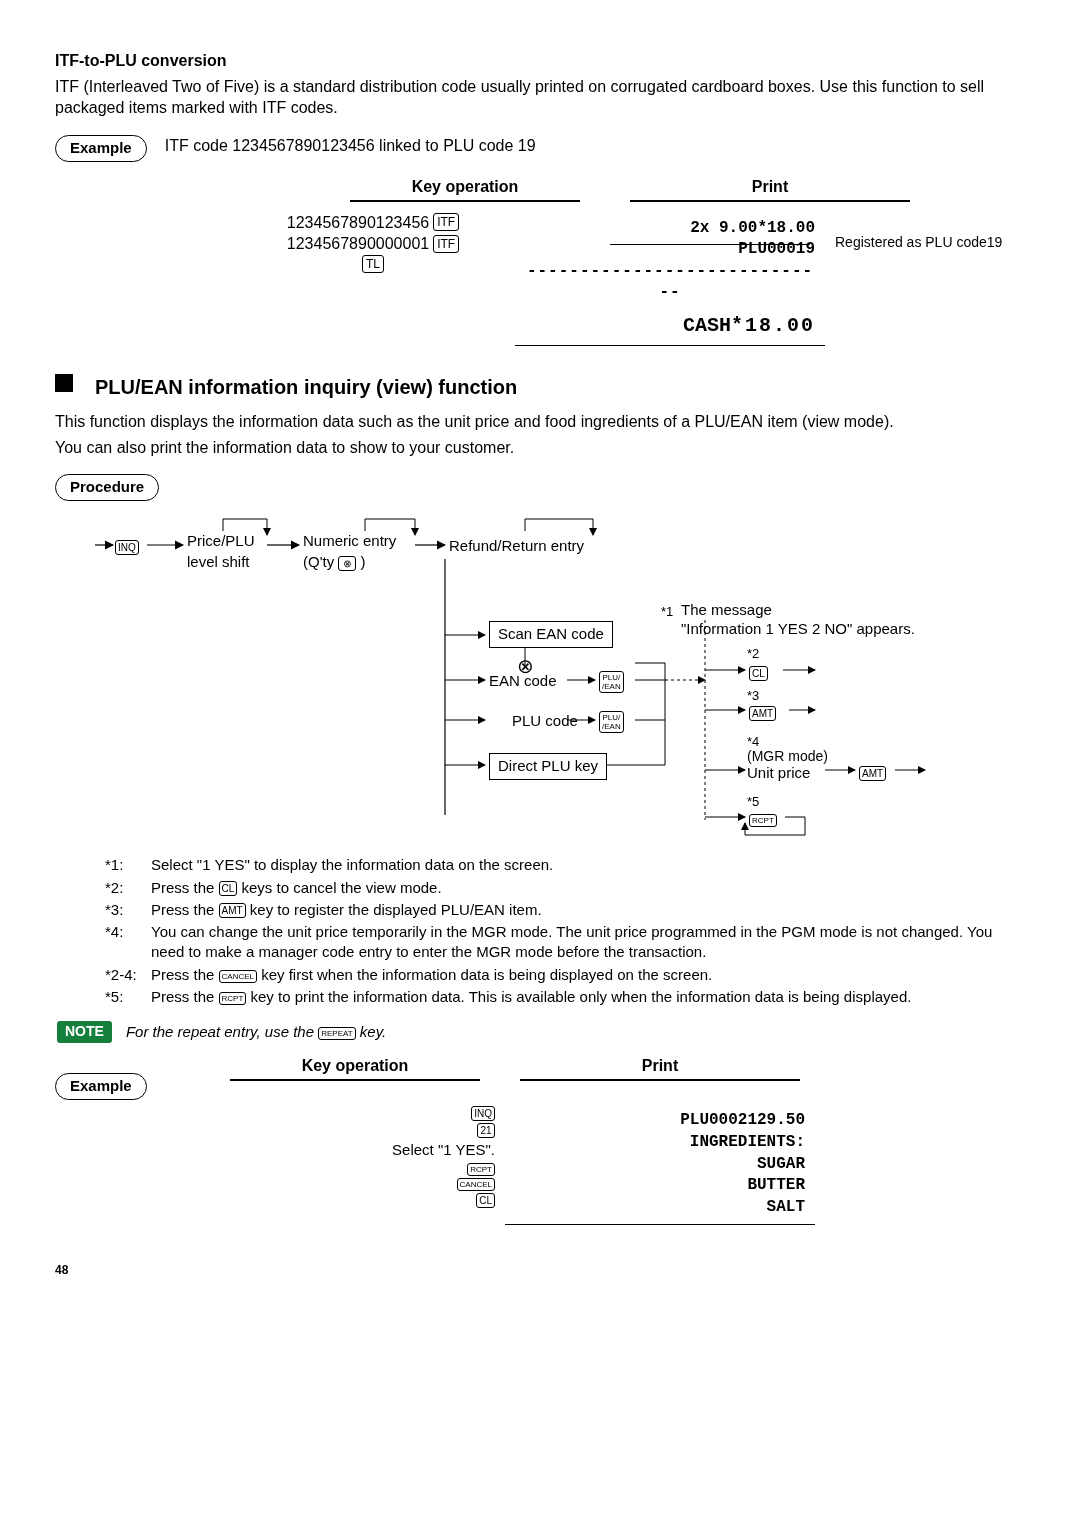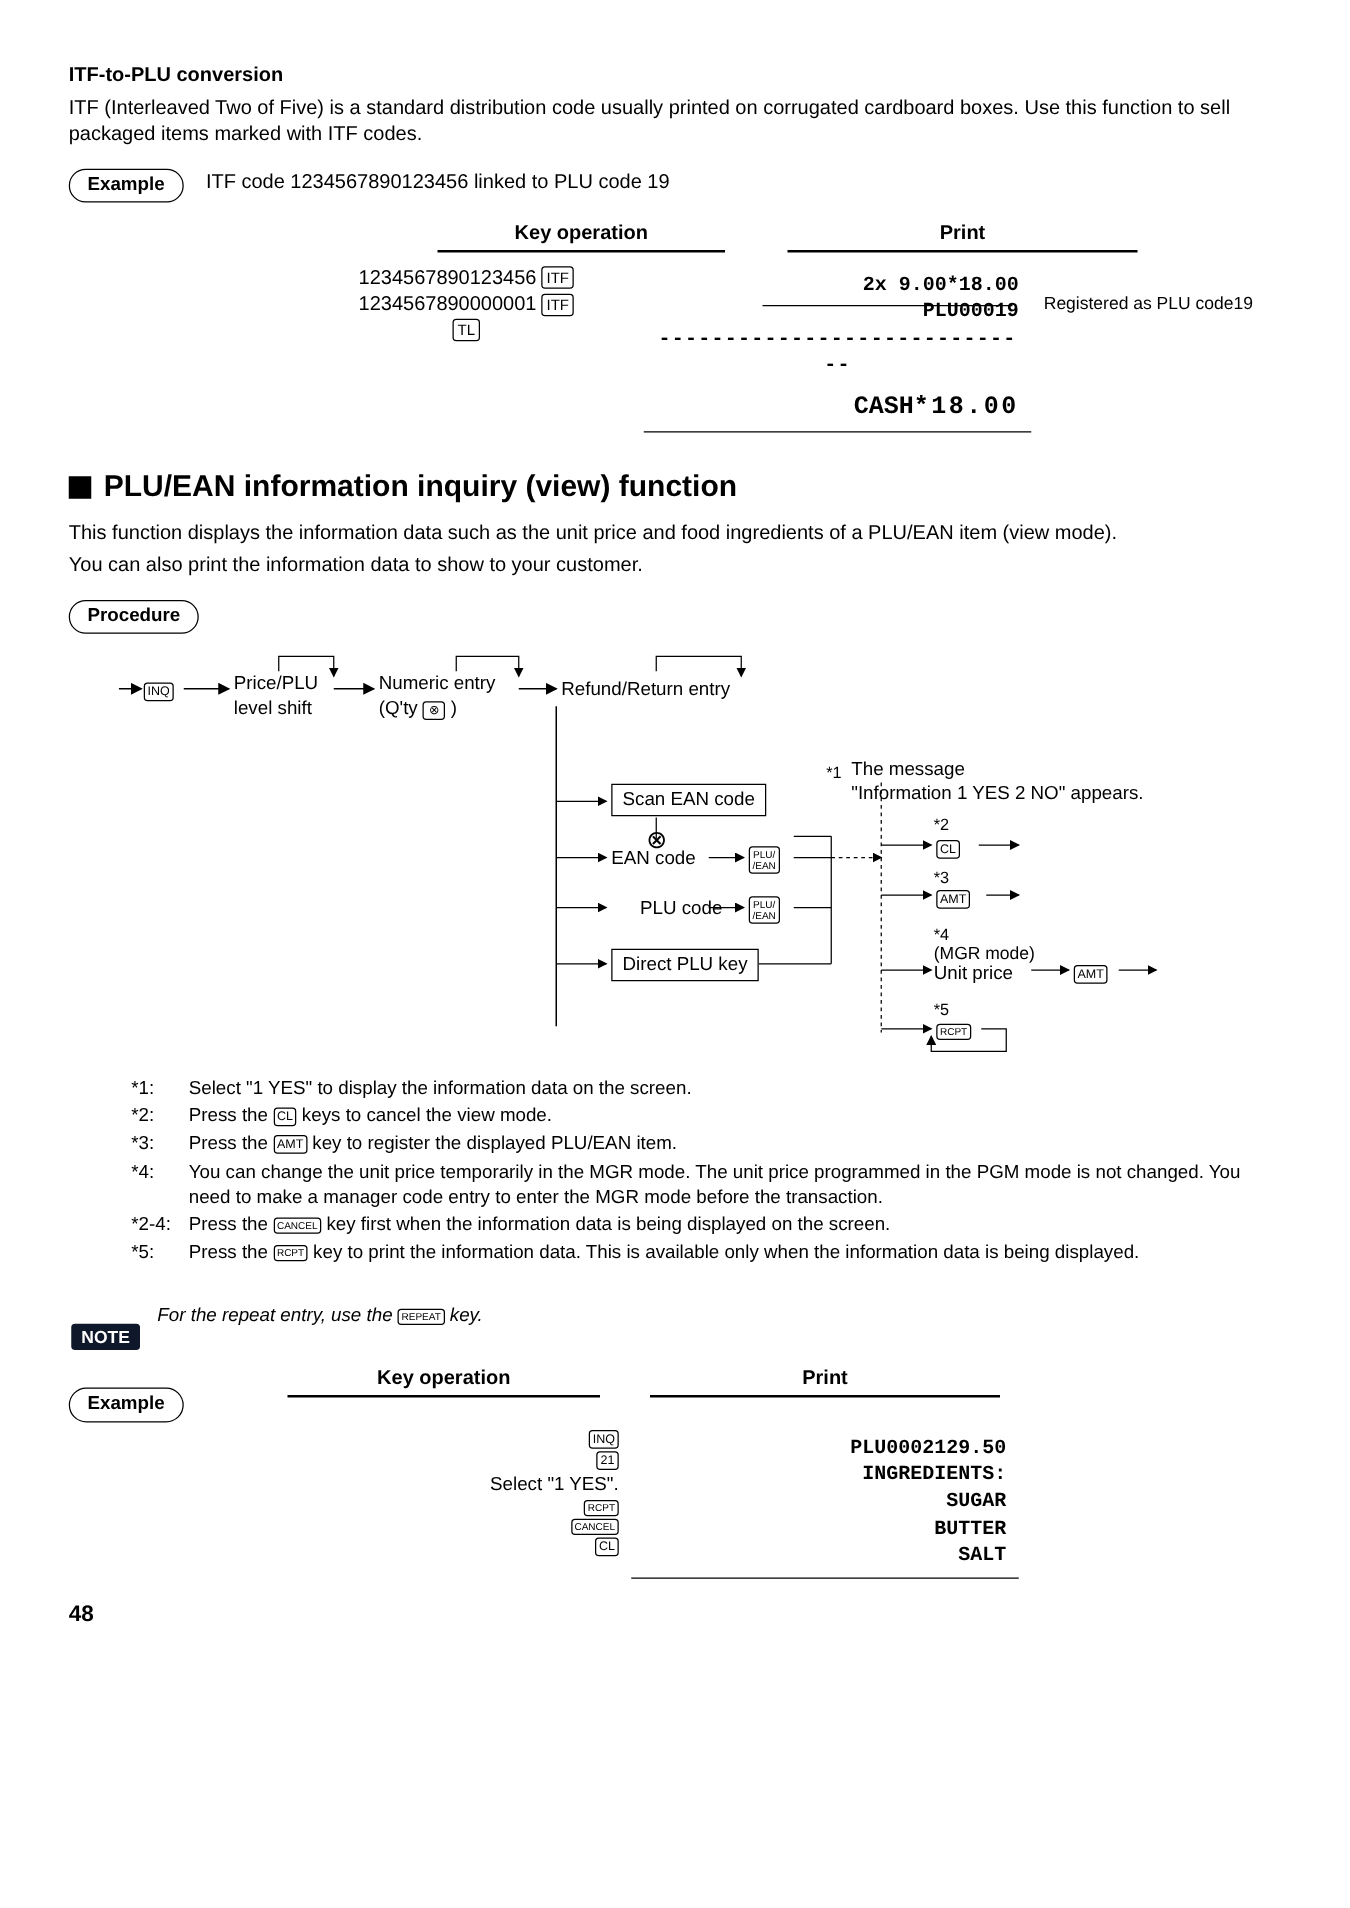--- a/index.html
+++ b/index.html
@@ -19,27 +19,26 @@
   .badge-oval {
     display: inline-block;
     border: 1.5px solid #000;
     border-radius: 16px;
     padding: 2px 14px 3px 14px;
     font-weight: bold;
     font-size: 15px;
   }
   .badge-rect {
     display: inline-block;
-    background: #0f172a;
+    background: #15803d;
     color: #fff;
     padding: 1px 8px 2px 8px;
     font-weight: bold;
     font-size: 14px;
     border-radius: 3px;
-    margin-top: 32px;
   }
 
   .example-row { display: flex; align-items: flex-start; gap: 18px; margin-top: 10px; margin-bottom: 14px; }
   .example-row .lines { font-size: 16px; }
 
   .keyop-block { display:flex; flex-direction:column; align-items:center; padding-right:24px; }
   .keyop-line { display:flex; align-items:center; gap:4px; font-size:16px; }
 
   .keycap {
     display:inline-block;
@@ -64,21 +63,21 @@
   }
   .receipt .rline { display:flex; justify-content:flex-end; white-space:pre; }
   .receipt .dash { letter-spacing:1px; text-align:center; }
   .receipt-box {
     border-top:1.5px solid #000;
     border-bottom:1.5px solid #000;
   }
 
   .side-note { font-size:14px; line-height:1.2; }
 
-  .section-title { display:flex; align-items:center; gap:10px; font-weight:bold; font-size:24px; margin-top:28px; margin-bottom:10px;}
+  .section-title { display:flex; align-items:flex-start; gap:22px; font-weight:bold; font-size:20px; margin-top:28px; margin-bottom:10px;}
   .section-title .sq { width:18px; height:18px; background:#000; }
 
   
   .flow-wrap { position:relative; height:340px; margin-left:40px; margin-top:14px; }
   .flow-wrap svg { position:absolute; left:0; top:0; }
   .fc-text { position:absolute; font-size:15px; }
   .fc-box { position:absolute; border:1.2px solid #000; padding:2px 8px; font-size:15px; background:#fff; }
   .fc-key { position:absolute; }
 
   .notes-list { margin-left:50px; font-size:15px; }
@@ -88,21 +87,21 @@
   .inline-key { vertical-align:1px; }
 
   .note-row { display:flex; align-items:center; gap:14px; margin-top:14px; margin-left:2px;}
   .note-row .note-text { font-style:italic; font-size:15px; }
 
   .example2 { margin-top:12px; }
   .ex2-grid { display:flex; margin-top:6px; }
   .ex2-keyop { flex:0 0 430px; display:flex; flex-direction:column; align-items:flex-end; padding-right:10px; gap:2px; }
   .ex2-print { flex:0 0 310px; }
 
-  .pagenum { font-weight:bold; font-size:18px; margin-top:16px; }
+  .pagenum { font-weight:bold; font-size:12px; margin-top:37px; }
 
   .hdr-rule { height:2px; background:#000; margin-top:2px; }
   .hdr-flex { display:flex; }
   .hdr-flex > div:first-child { flex:0 0 260px; }
   .hdr-flex .hgroup { flex:0 0 300px; }
   .hdr-flex .hgroup2 { flex:0 0 310px; }
 
   .keyop-section { display:flex; align-items:flex-start; margin-top:10px;}
   .keyop-section .left-pad { flex:0 0 200px; }
 </style>

